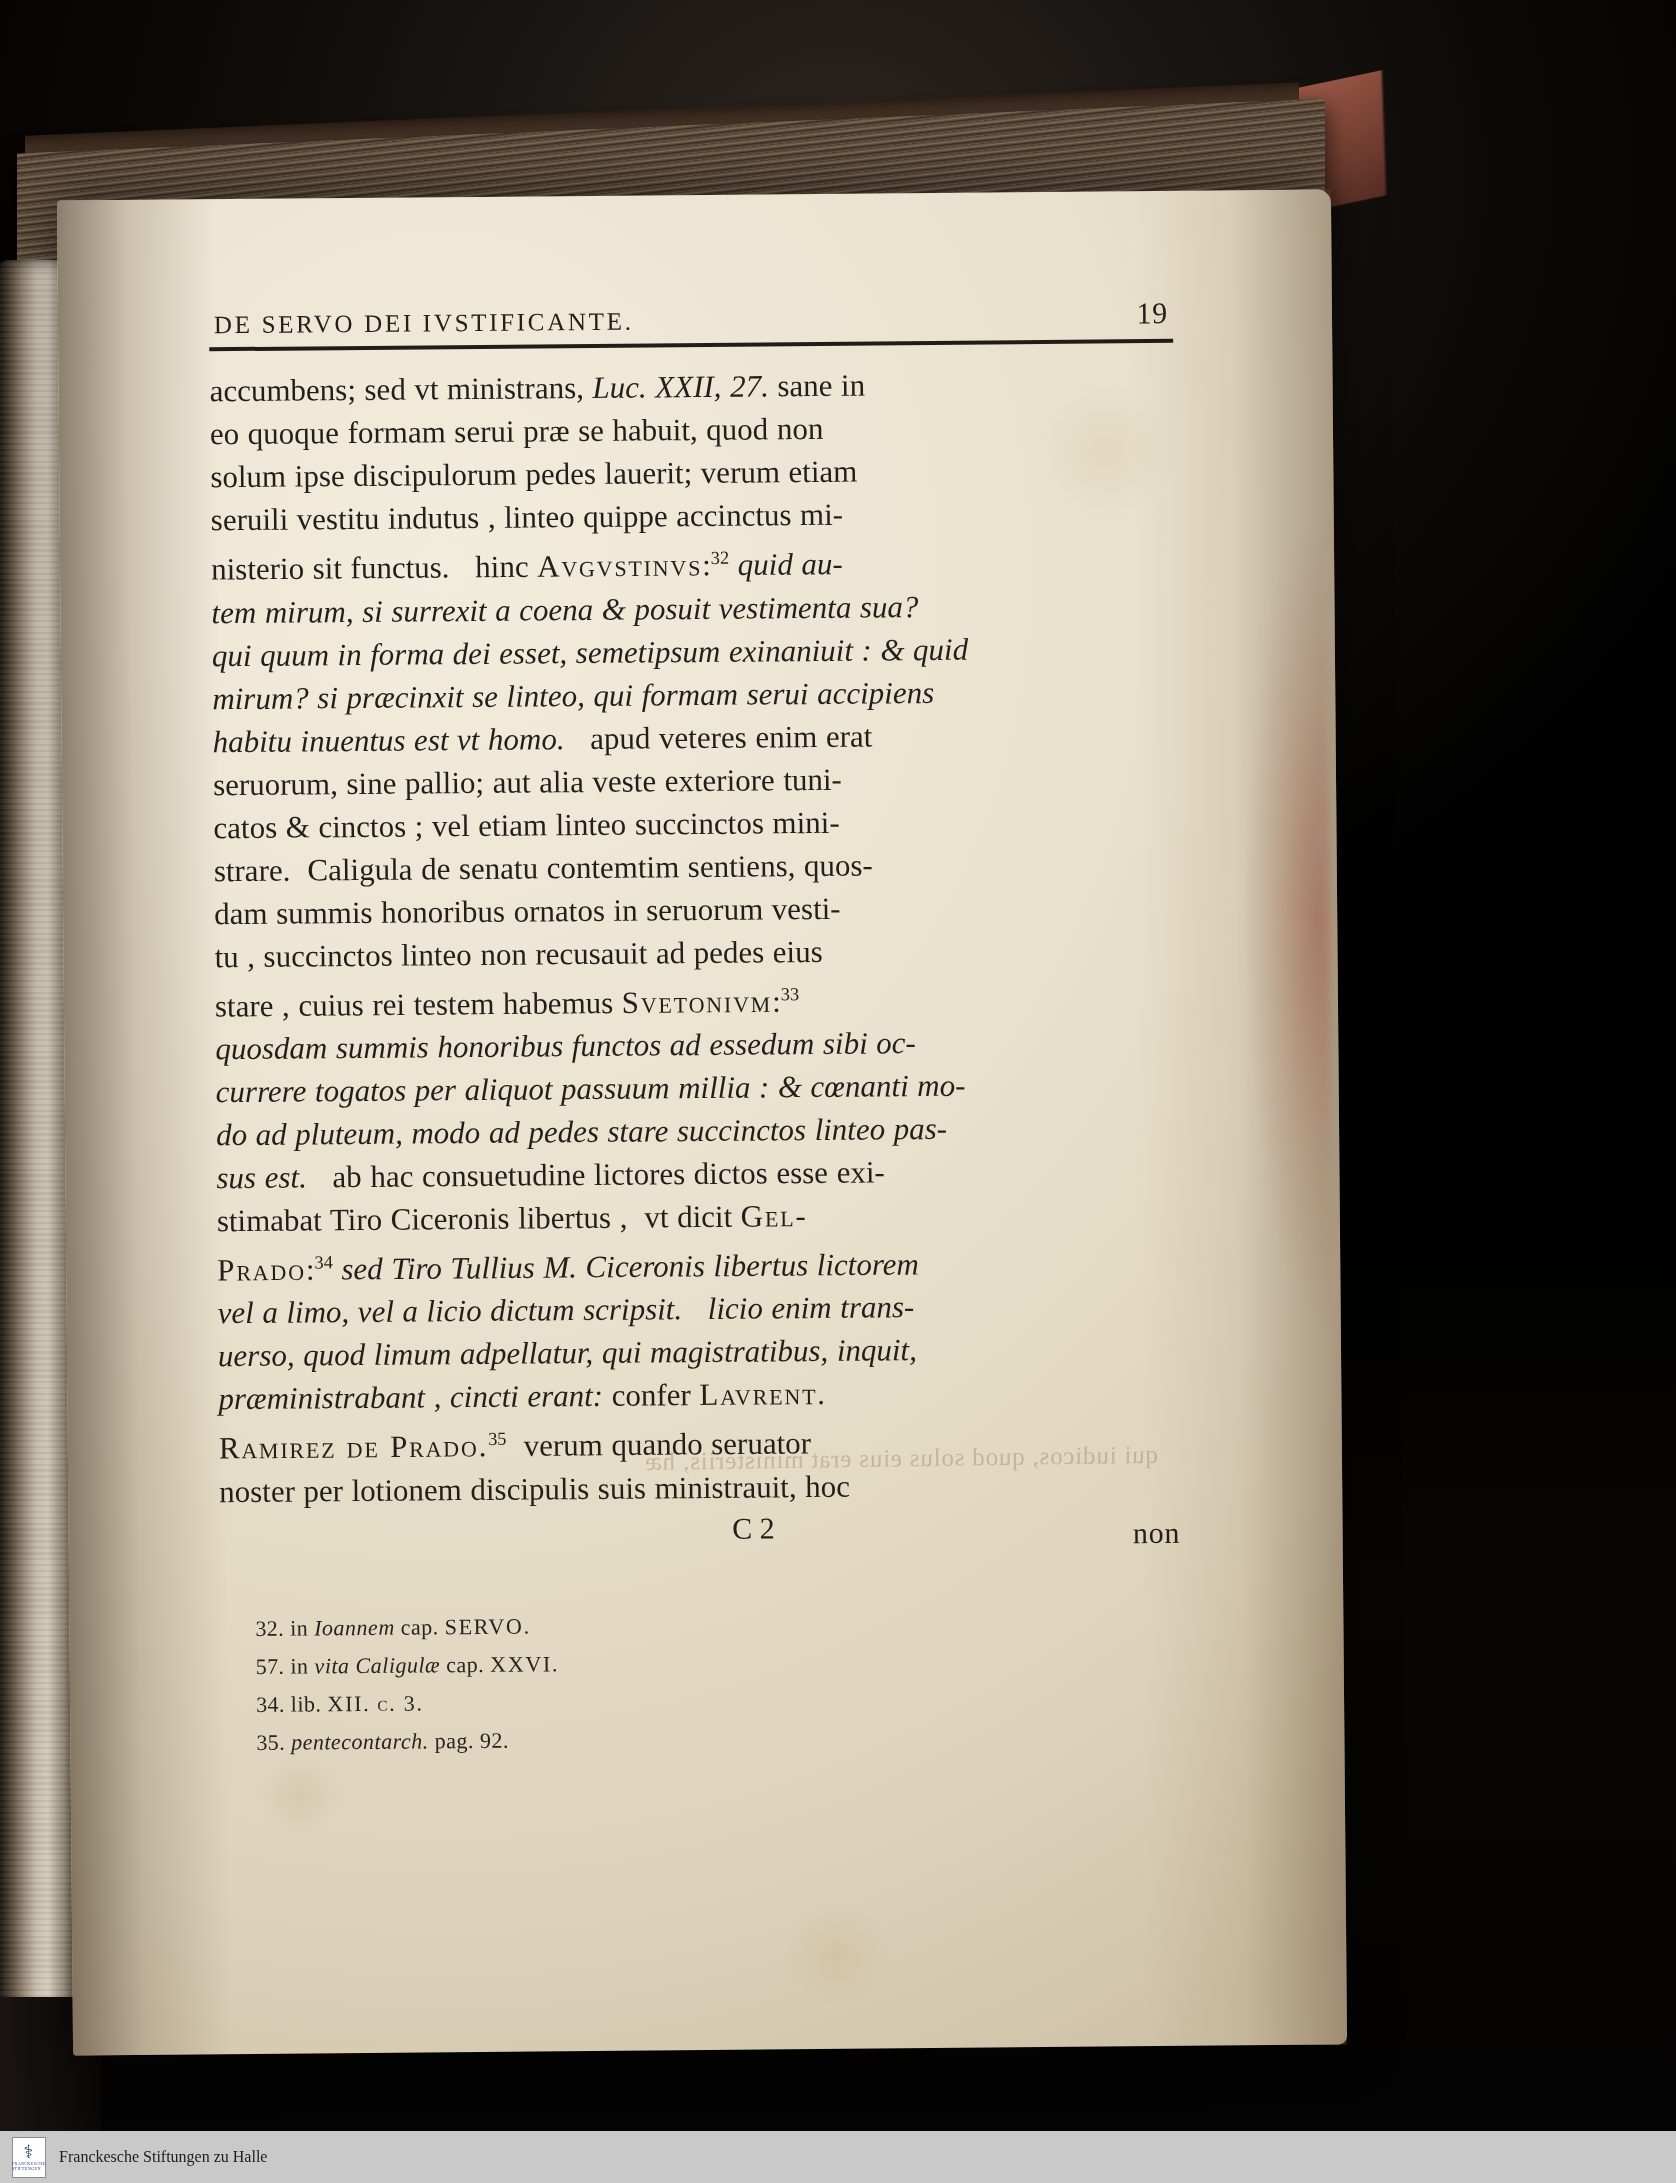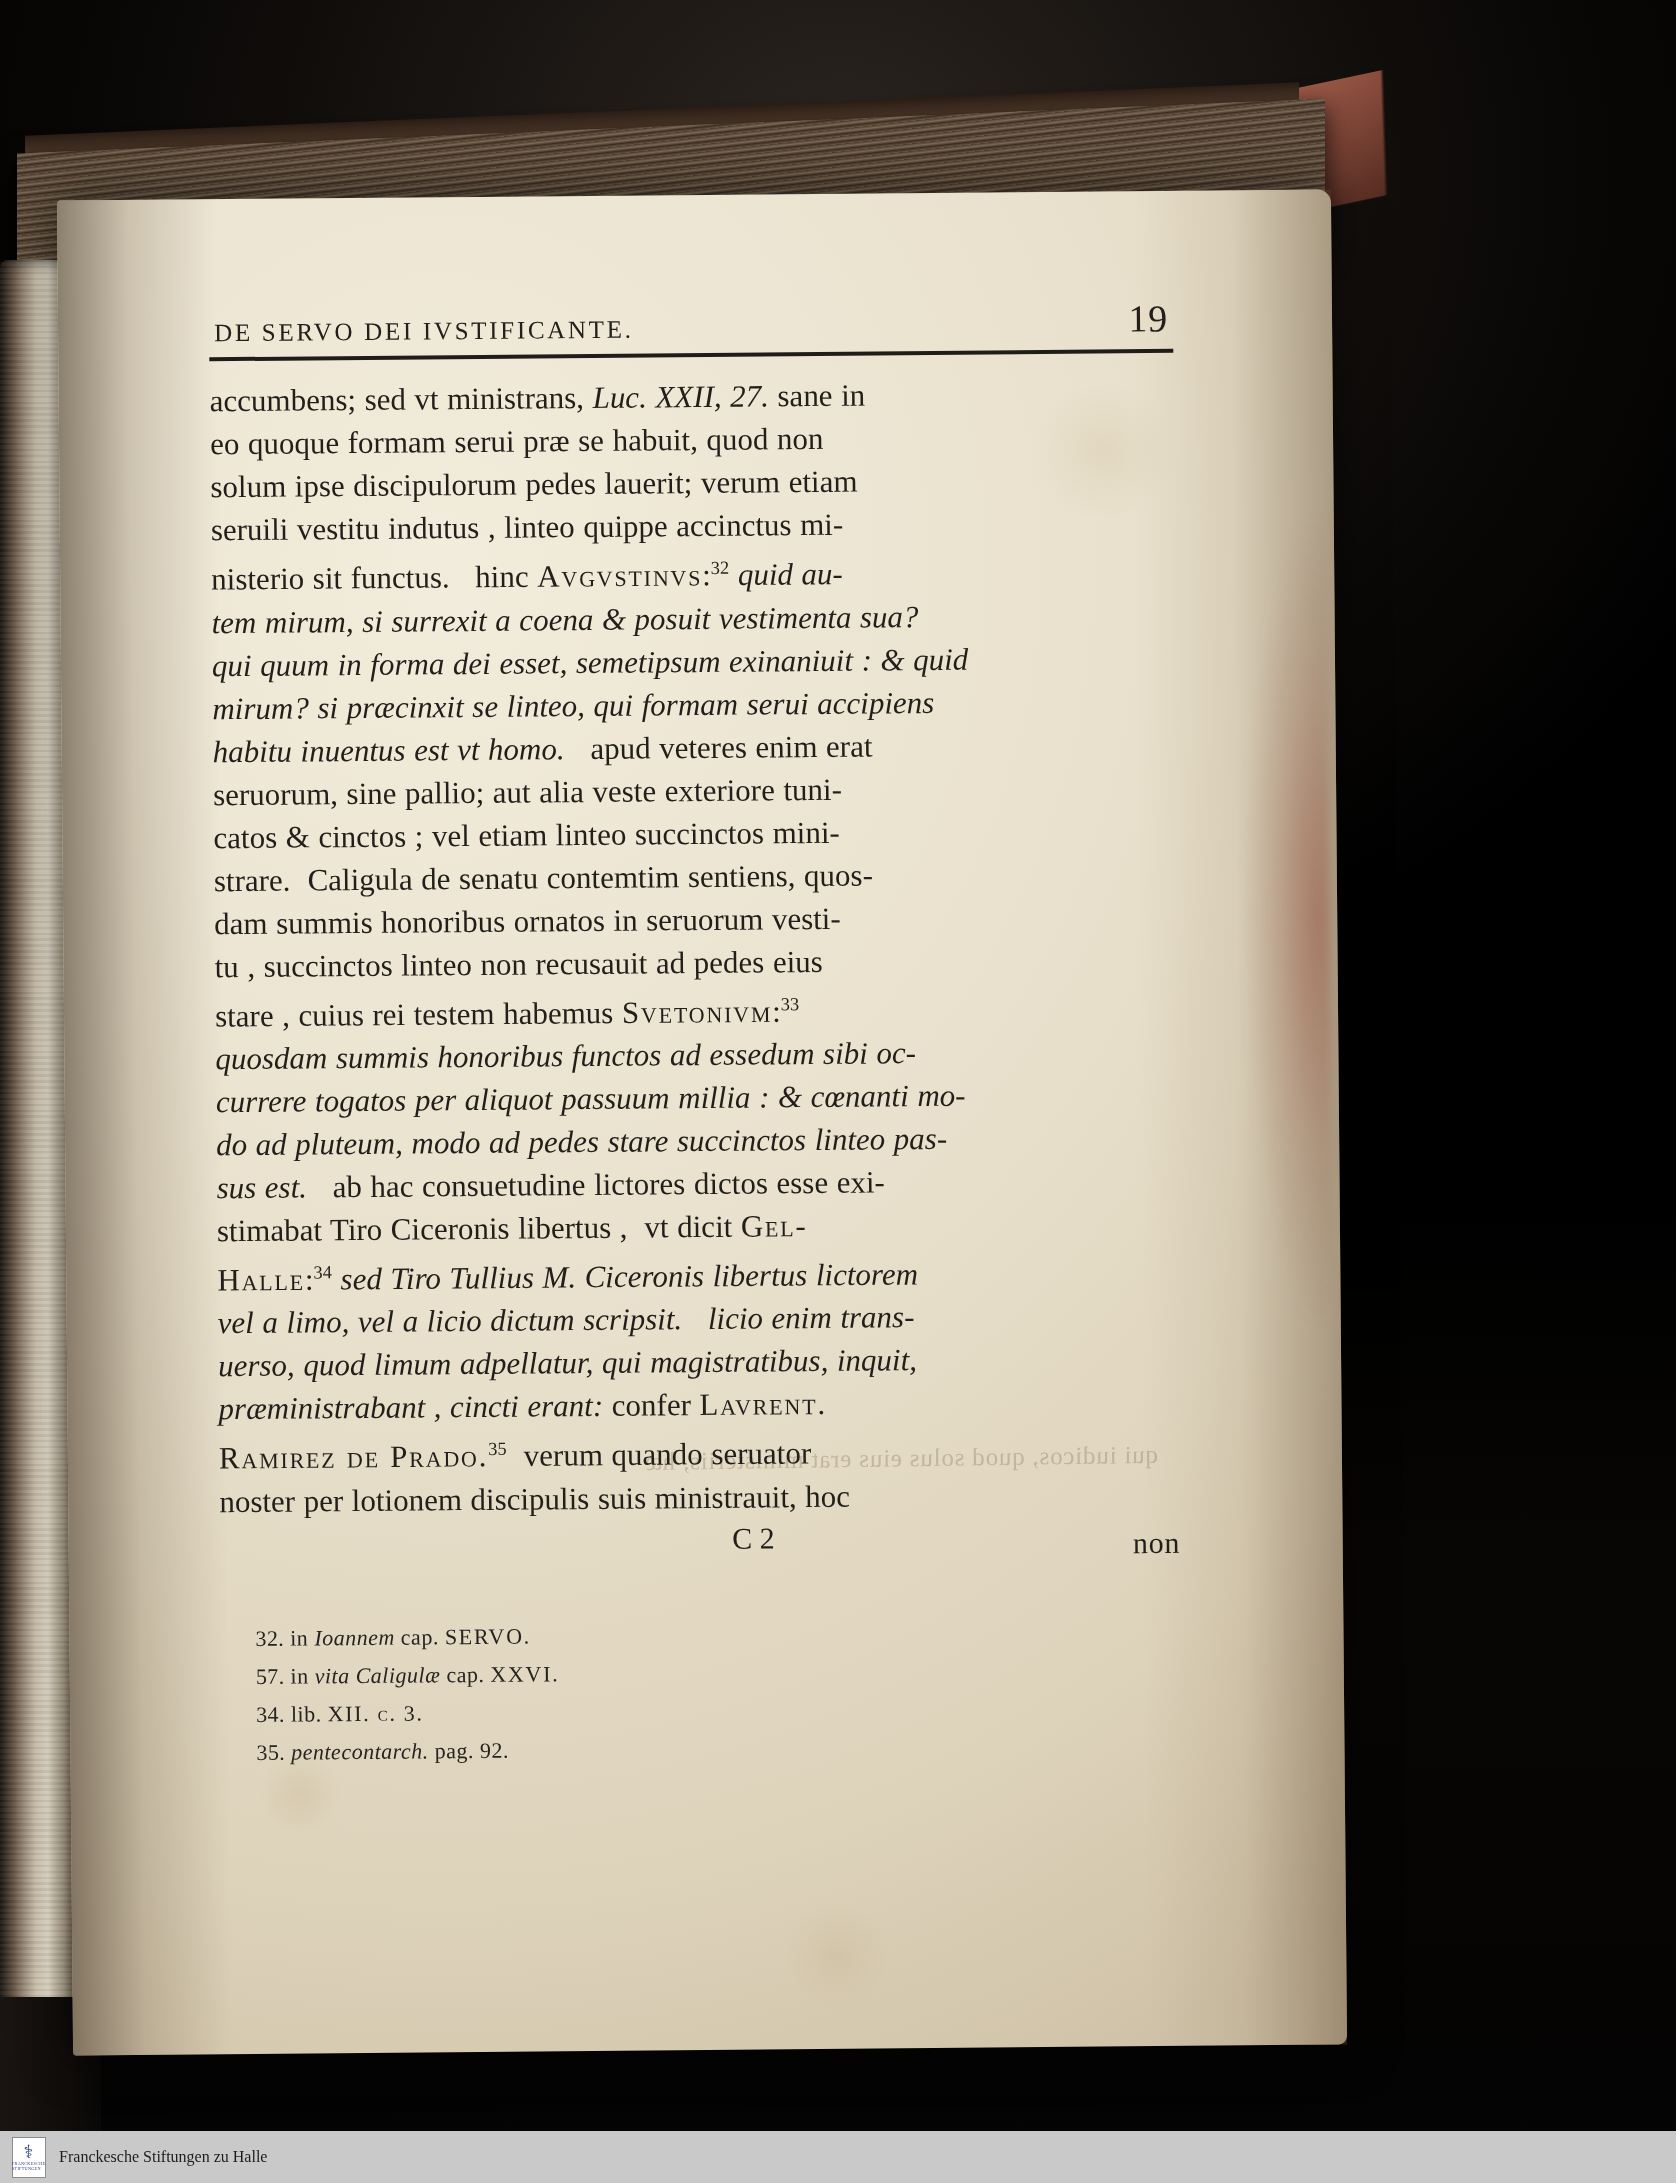--- a/index.html
+++ b/index.html
@@ -154,21 +154,21 @@
     display: flex;
     align-items: baseline;
     justify-content: space-between;
     font-size: 25px;
     letter-spacing: 2.7px;
     color: #23201c;
     padding: 0 5px 6.7px 5px;
   }
   .rh-title { font-variant: small-caps; }
   .rh-page {
-    font-size: 38px;
+    font-size: 30px;
     letter-spacing: 0.8px;
     transform: translateY(-1.7px);
   }
   .rule-top {
     height: 4.2px;
     background: #201d19;
     margin-bottom: 3.4px;
     box-shadow: 0 -18.4px 0 -15px #201d19;
   }
 
@@ -306,21 +306,21 @@
       <p>catos &amp; cinctos ; vel etiam linteo succinctos mini-</p>
       <p>strare.&nbsp; Caligula de senatu contemtim sentiens, quos-</p>
       <p>dam summis honoribus ornatos in seruorum vesti-</p>
       <p>tu , succinctos linteo non recusauit ad pedes eius</p>
       <p>stare , cuius rei testem habemus <span class="sc">Svetonivm</span>:<span class="note-ref">33</span></p>
       <p class="it">quosdam summis honoribus functos ad essedum sibi oc-</p>
       <p class="it">currere togatos per aliquot passuum millia : &amp; cœnanti mo-</p>
       <p class="it">do ad pluteum, modo ad pedes stare succinctos linteo pas-</p>
       <p><span class="it">sus est.</span>&nbsp;&nbsp; ab hac consuetudine lictores dictos esse exi-</p>
       <p>stimabat Tiro Ciceronis libertus ,&nbsp; vt dicit <span class="sc">Gel-</span></p>
-      <p><span class="sc">Halle</span>:<span class="note-ref">34</span> <span class="it">sed Tiro Tullius M. Ciceronis libertus lictorem</span></p>
+      <p><span class="sc">Prado</span>:<span class="note-ref">34</span> <span class="it">sed Tiro Tullius M. Ciceronis libertus lictorem</span></p>
       <p class="it">vel a limo, vel a licio dictum scripsit.&nbsp;&nbsp; licio enim trans-</p>
       <p class="it">uerso, quod limum adpellatur, qui magistratibus, inquit,</p>
       <p><span class="it">præministrabant , cincti erant:</span> confer <span class="sc">Lavrent.</span></p>
       <p><span class="sc">Ramirez de Prado.</span><span class="note-ref">35</span>&nbsp; verum quando seruator</p>
       <p>noster per lotionem discipulis suis ministrauit, hoc</p>
     </div>
 
     <div class="signature-line">
       <span class="sig-spacer"></span>
       <span>C 2</span>

